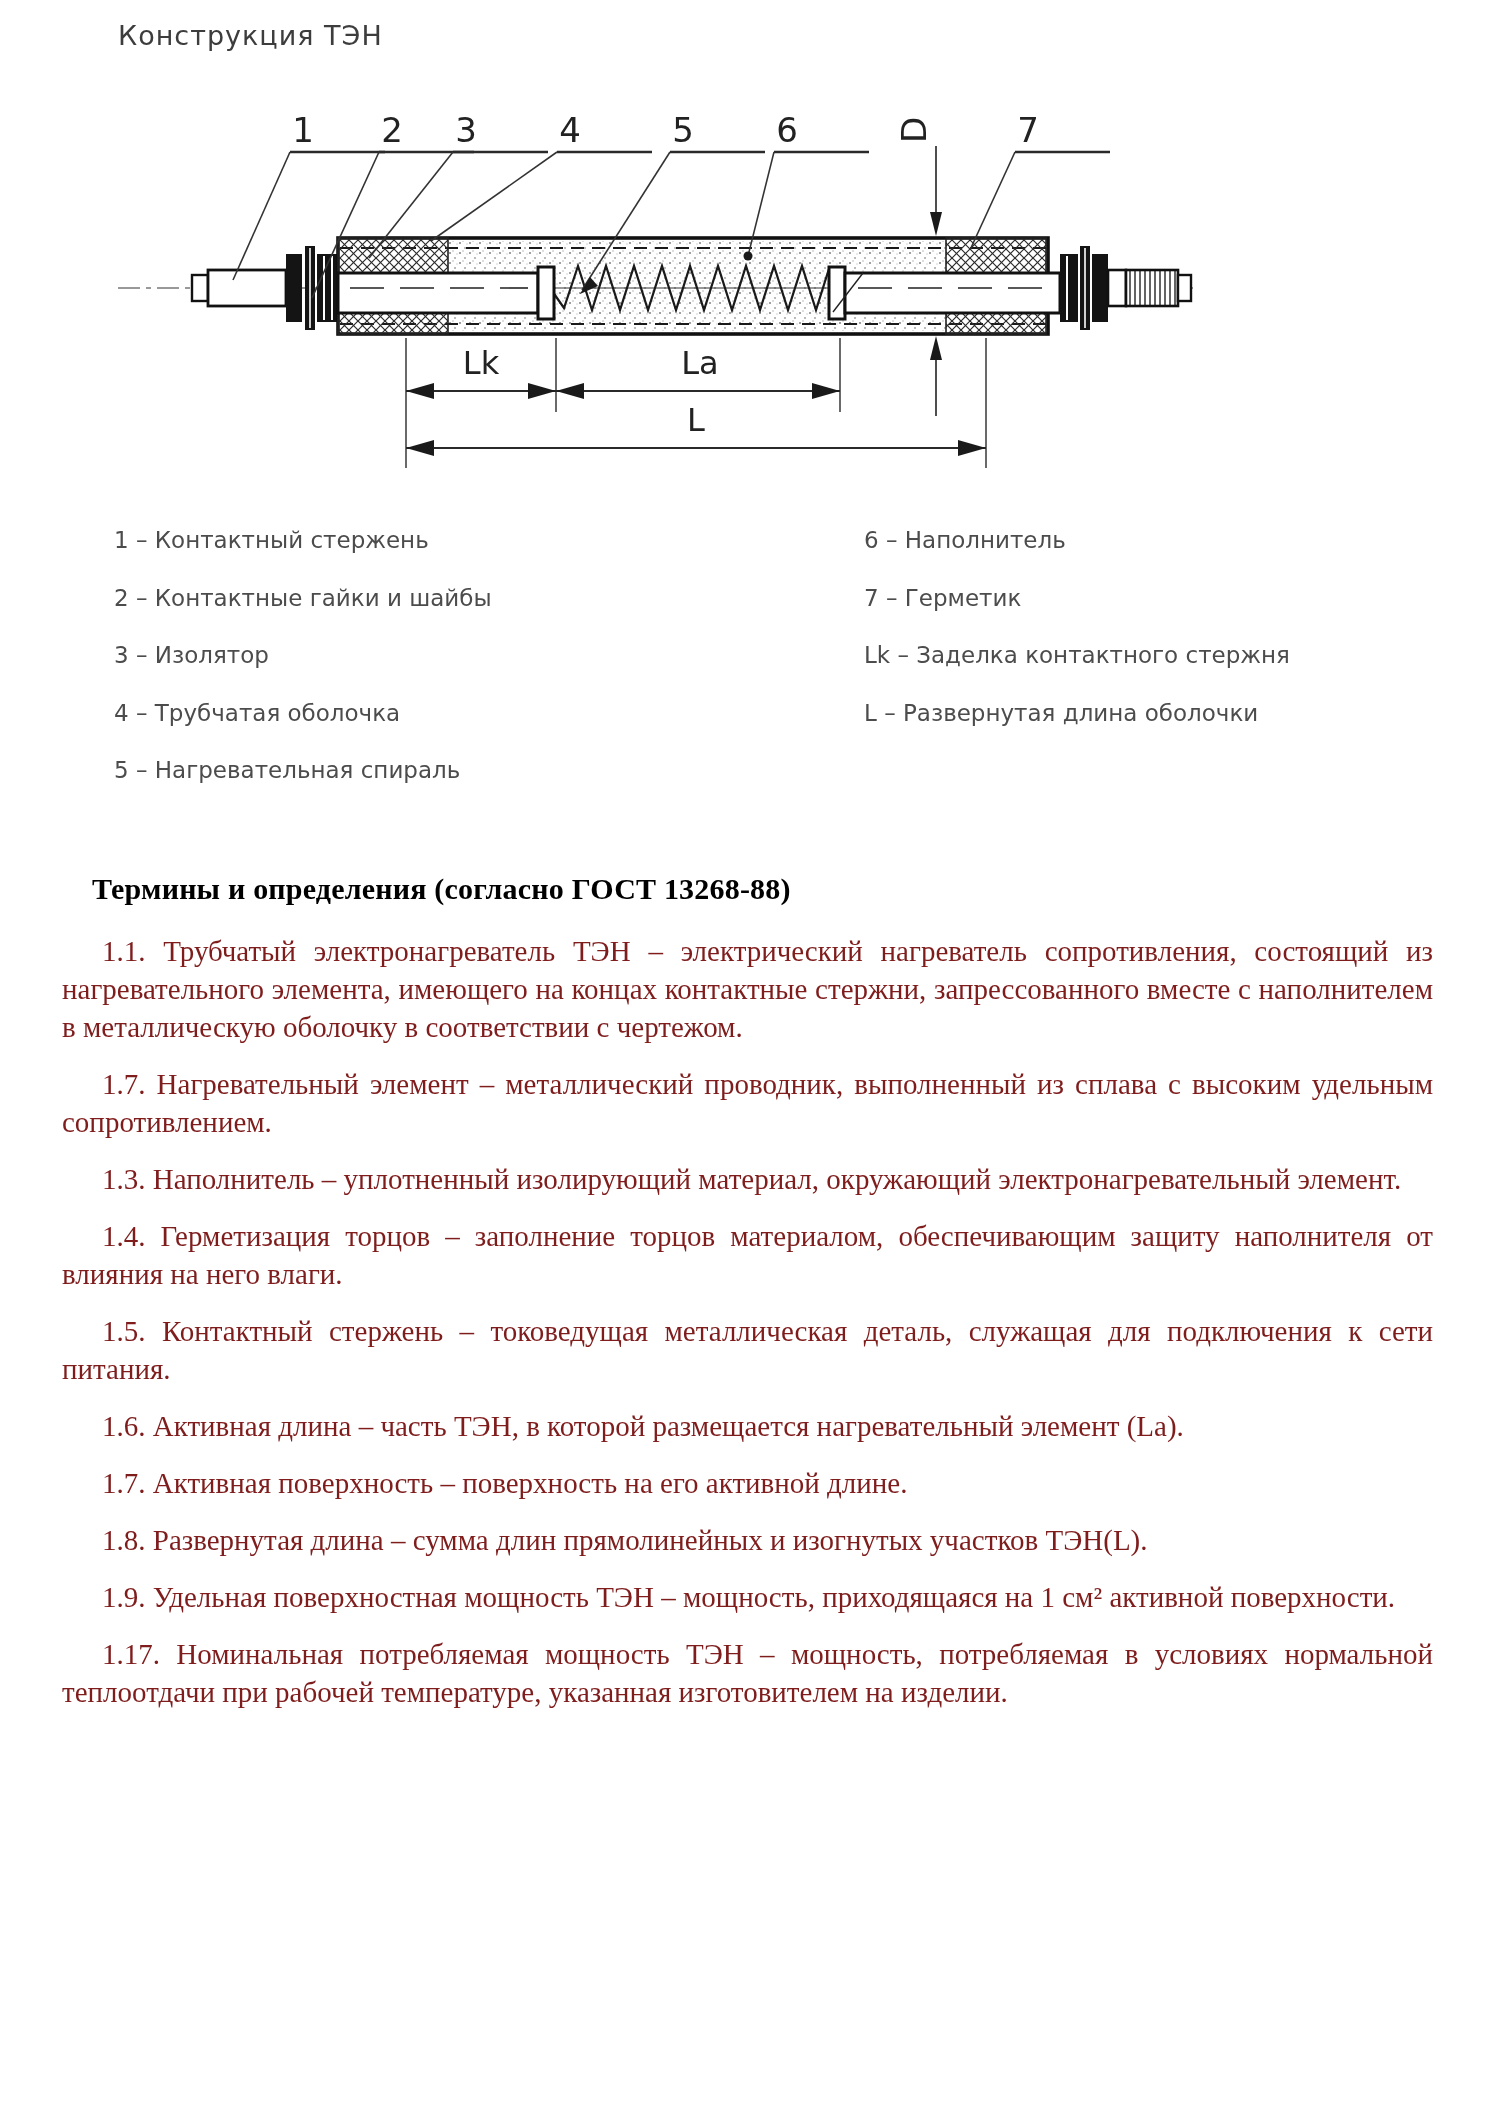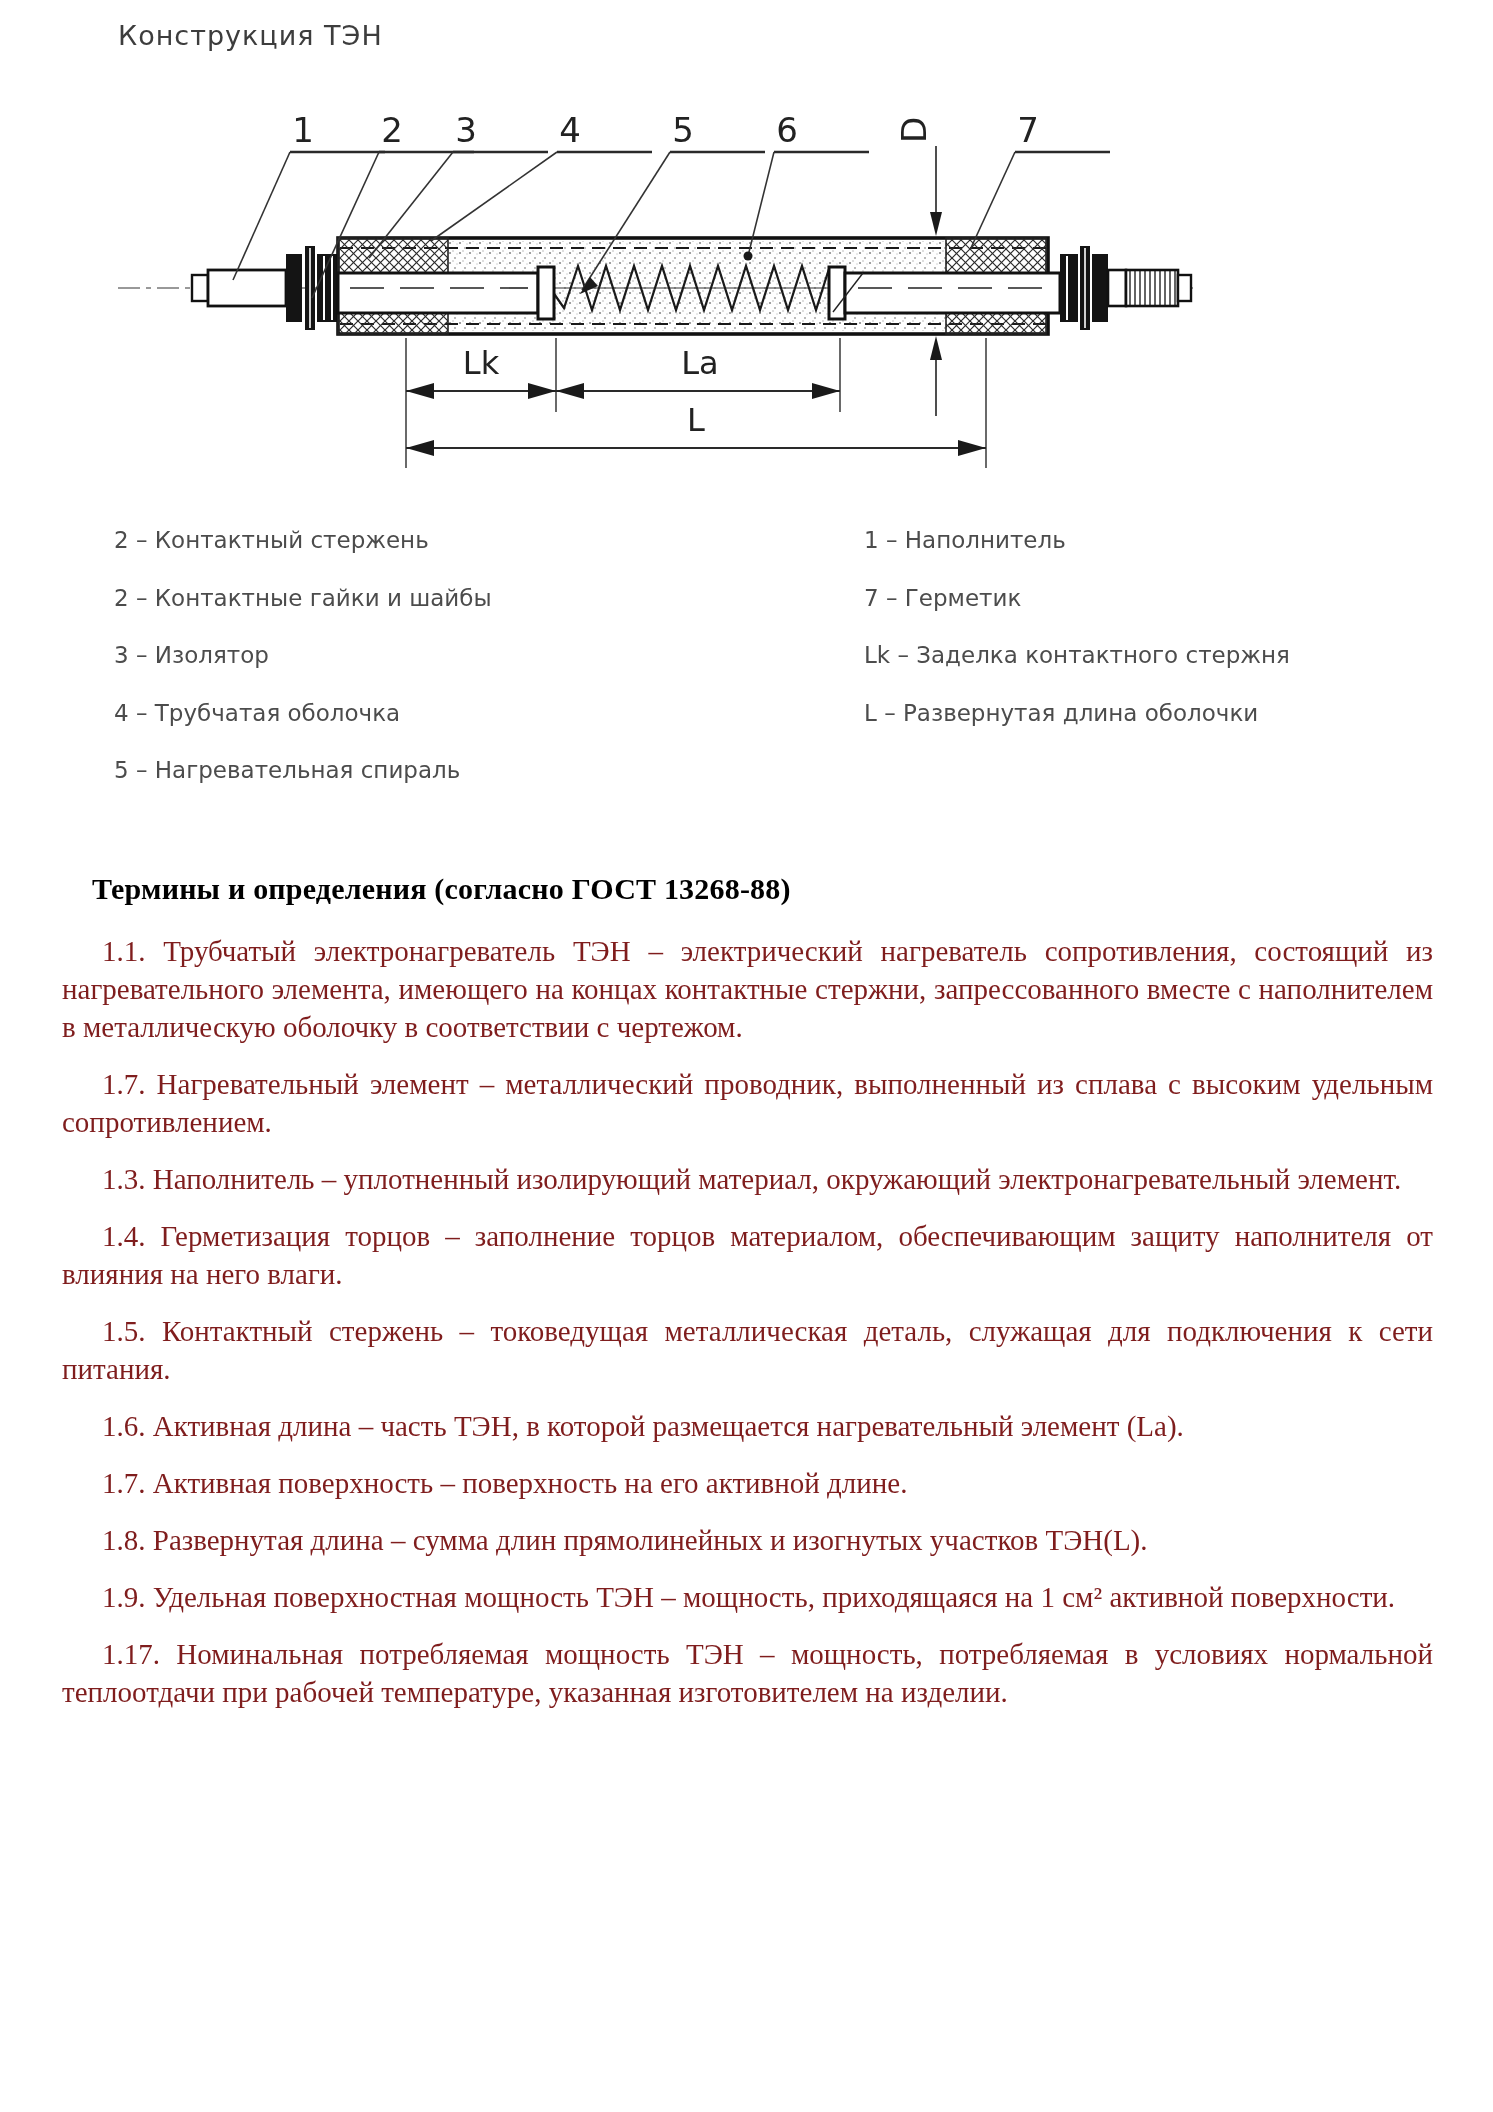--- a/index.html
+++ b/index.html
@@ -186,28 +186,28 @@
 
     <g>
       <line x1="318" y1="388" x2="898" y2="388" stroke="#2a2a2a" stroke-width="2"></line>
       <polygon points="318,388 346,380 346,396" fill="#1a1a1a"></polygon>
       <polygon points="898,388 870,380 870,396" fill="#1a1a1a"></polygon>
       <text x="608" y="371" font-size="32" text-anchor="middle">L</text>
     </g>
   </svg>
 
   <div class="legend-col left">
-    <div class="legend-row">2 – Контактный стержень</div>
+    <div class="legend-row">1 – Контактный стержень</div>
     <div class="legend-row">2 – Контактные гайки и шайбы</div>
     <div class="legend-row">3 – Изолятор</div>
     <div class="legend-row">4 – Трубчатая оболочка</div>
     <div class="legend-row">5 – Нагревательная спираль</div>
   </div>
   <div class="legend-col right">
-    <div class="legend-row">1 – Наполнитель</div>
+    <div class="legend-row">6 – Наполнитель</div>
     <div class="legend-row">7 – Герметик</div>
     <div class="legend-row">Lk – Заделка контактного стержня</div>
     <div class="legend-row">L – Развернутая длина оболочки</div>
   </div>
 
   <div class="terms">
     <h2>Термины и определения (согласно ГОСТ 13268-88)</h2>
     <p>1.1. Трубчатый электронагреватель ТЭН – электрический нагреватель сопротивления, состоящий из нагревательного элемента, имеющего на концах контактные стержни, запрессованного вместе с наполнителем в металлическую оболочку в соответствии с чертежом.</p>
     <p>1.7. Нагревательный элемент – металлический проводник, выполненный из сплава с высоким удельным сопротивлением.</p>
     <p>1.3. Наполнитель – уплотненный изолирующий материал, окружающий электронагревательный элемент.</p>

